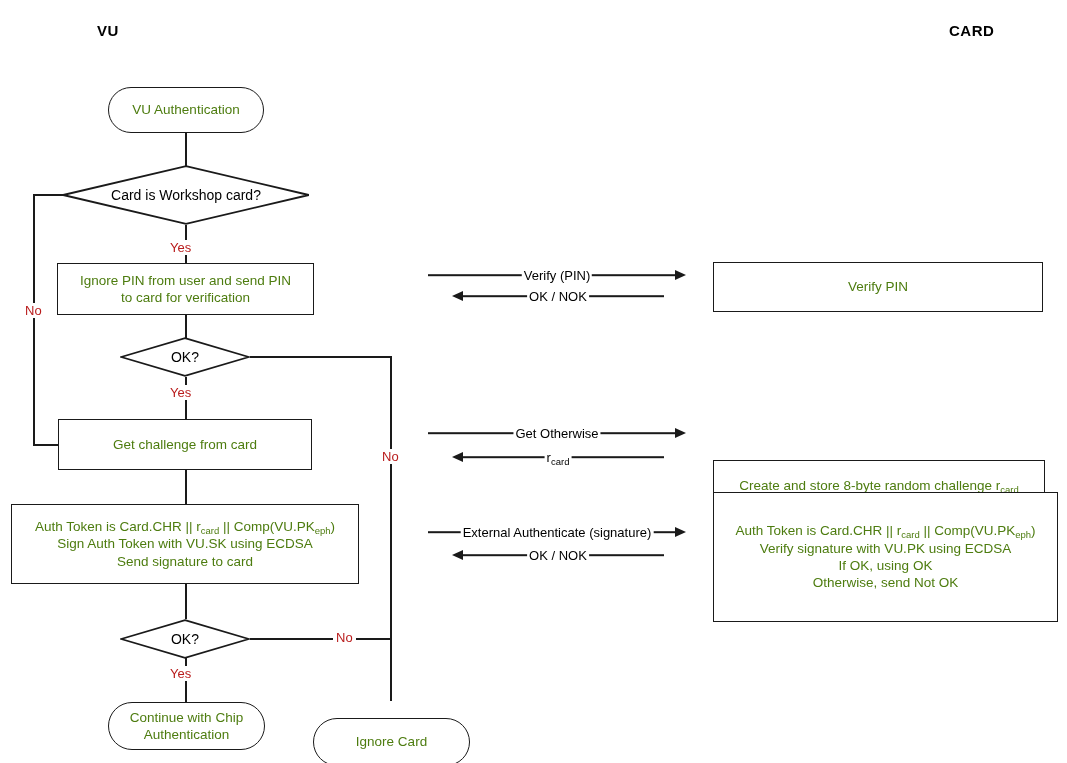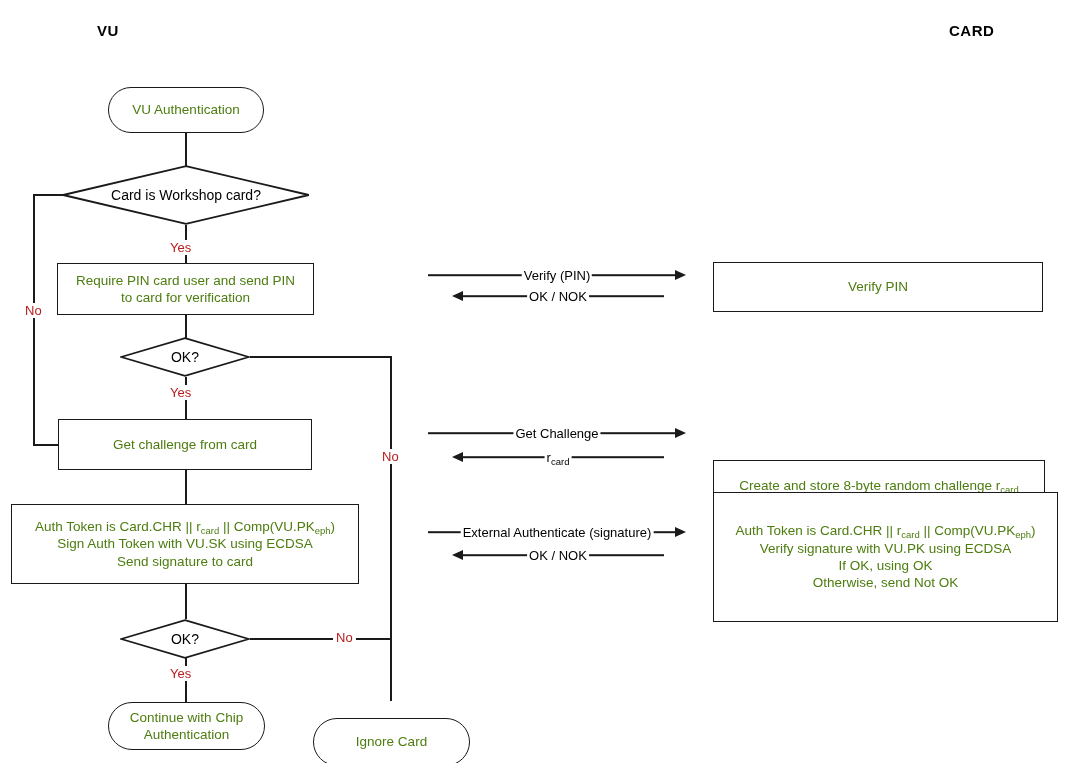--- a/index.html
+++ b/index.html
@@ -163,21 +163,21 @@
 
   <div class="decision" style="left:62px; top:165px; width:248px; height:60px;">
     <svg width="248" height="60" viewBox="0 0 248 60">
       <polygon points="124,1.2 246.8,30 124,58.8 1.2,30" fill="#ffffff" stroke="#1a1a1a" stroke-width="1.8"></polygon>
     </svg>
     <div class="dlabel">Card is Workshop card?</div>
   </div>
 
   <div class="node process" style="left:57px; top:263px; width:257px; height:52px;">
     <span class="txt">
-      <span>Require PIN card user and send PIN</span><br>
+      <span>Ignore PIN from user and send PIN</span><br>
       <span>to card for verification</span>
     </span>
   </div>
 
   <div class="decision" style="left:120px; top:337px; width:130px; height:40px;">
     <svg width="130" height="40" viewBox="0 0 130 40">
       <polygon points="65,1.2 128.8,20 65,38.8 1.2,20" fill="#ffffff" stroke="#1a1a1a" stroke-width="1.8"></polygon>
     </svg>
     <div class="dlabel">OK?</div>
   </div>
@@ -220,21 +220,21 @@
 
   <div class="msg" style="left:452px; top:288px; width:212px;">
     <div class="bar" style="left:11px; width:201px;"></div>
     <div class="cap left" style="left:0;"></div>
     <div class="mlabel">OK / NOK</div>
   </div>
 
   <div class="msg" style="left:428px; top:425px; width:258px;">
     <div class="bar" style="left:0; width:247px;"></div>
     <div class="cap right" style="left:247px;"></div>
-    <div class="mlabel">Get Challenge</div>
+    <div class="mlabel">Get Otherwise</div>
   </div>
 
   <div class="msg" style="left:428px; top:524px; width:258px;">
     <div class="bar" style="left:0; width:247px;"></div>
     <div class="cap right" style="left:247px;"></div>
     <div class="mlabel">External Authenticate (signature)</div>
   </div>
 
   <div class="msg" style="left:452px; top:449px; width:212px;">
     <div class="bar" style="left:11px; width:201px;"></div>

